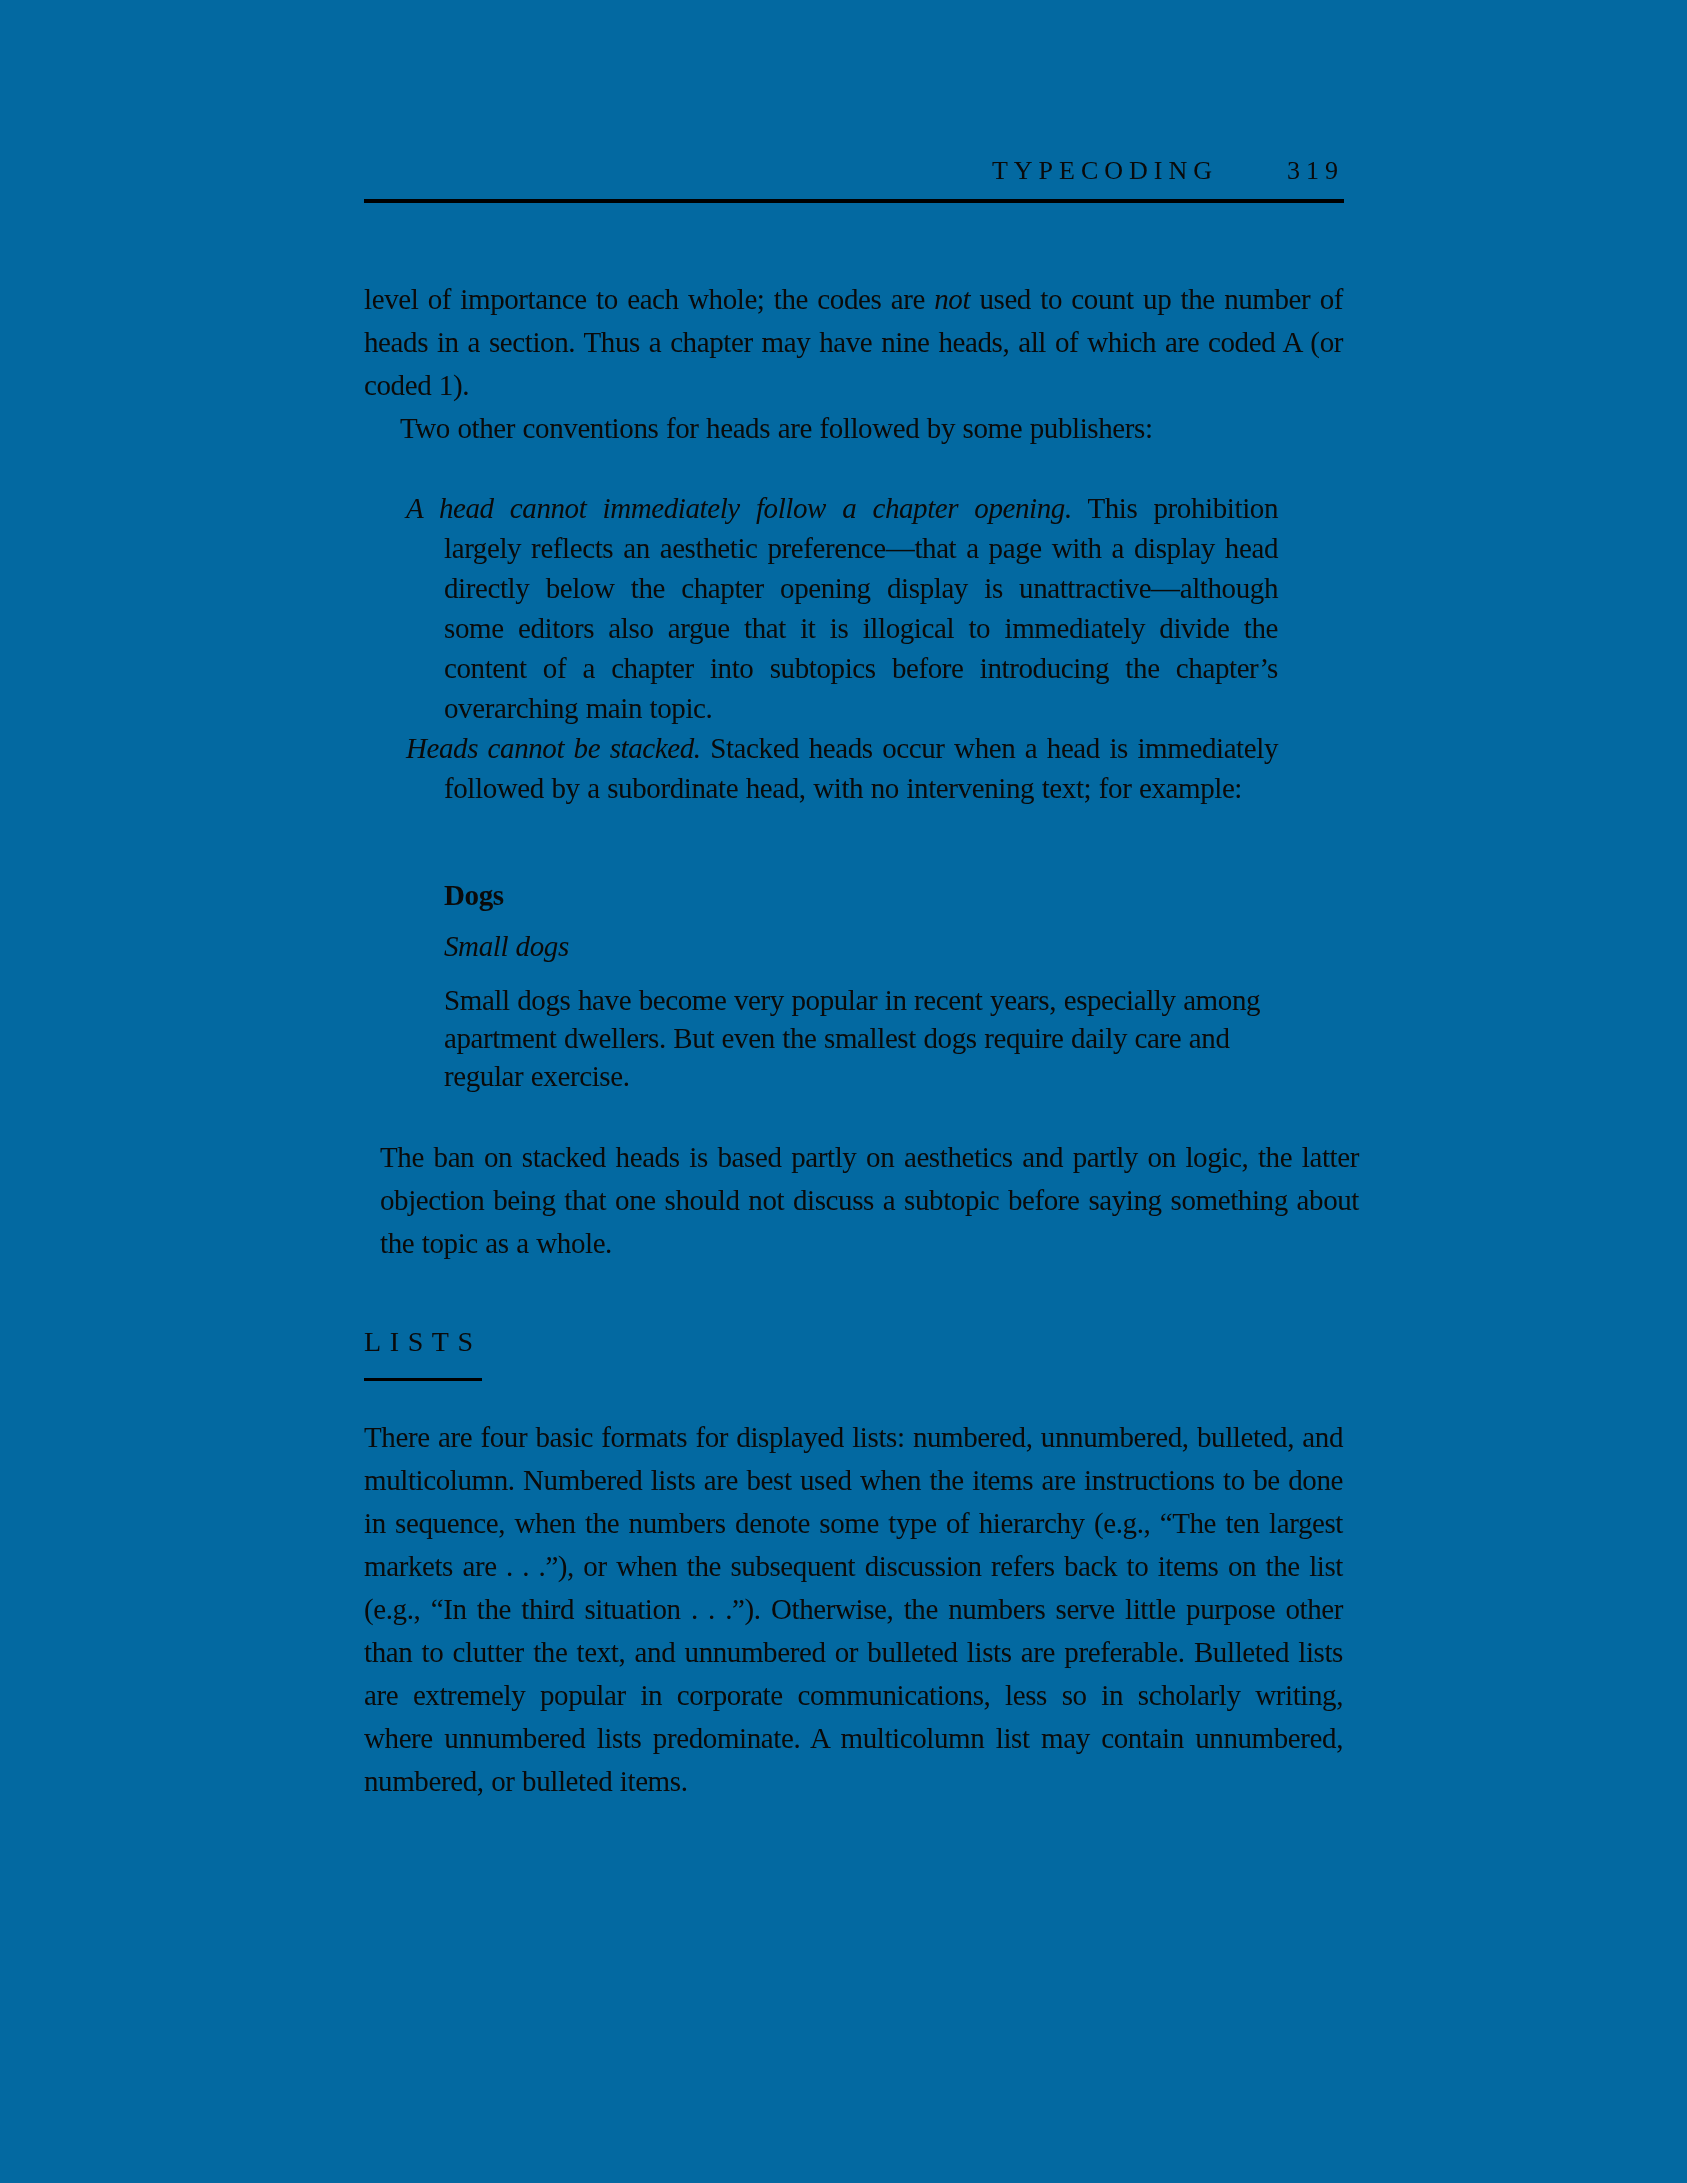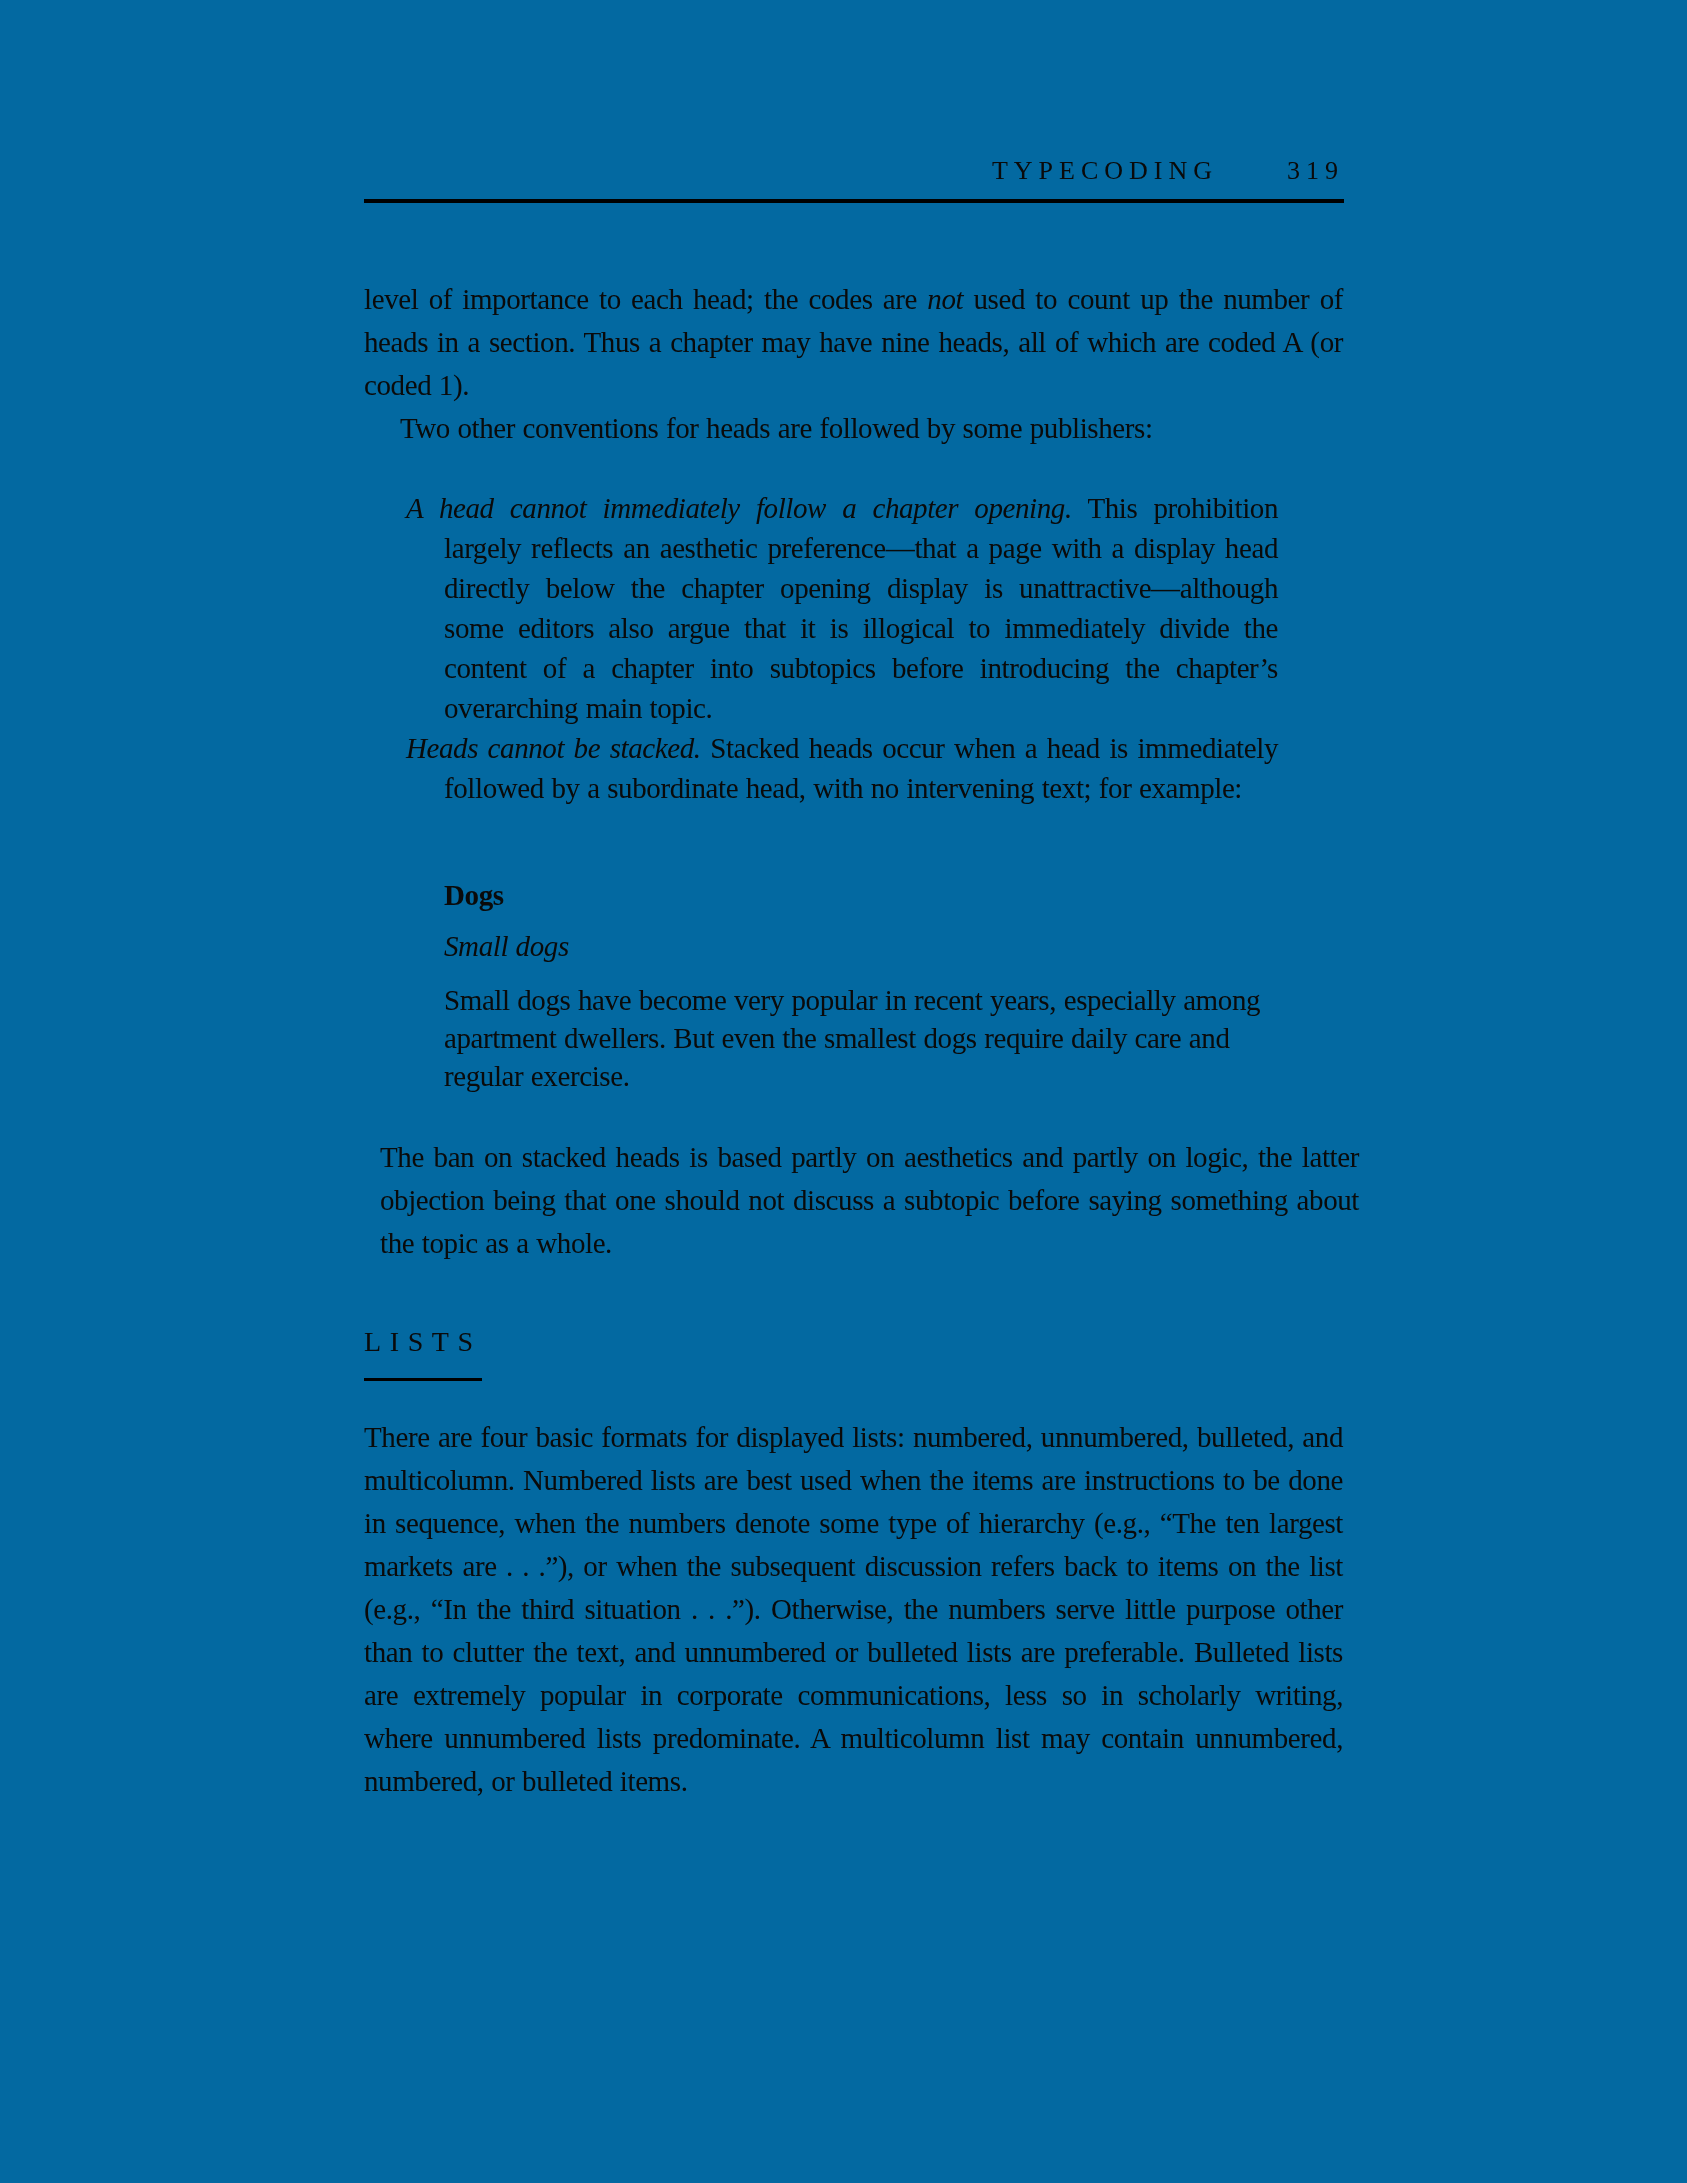--- a/index.html
+++ b/index.html
@@ -107,21 +107,21 @@
 <body>
 
 <div class="page">
 
   <div class="running-head">
     <span>TYPECODING</span><span class="page-number">319</span>
   </div>
   <div class="header-rule"></div>
 
   <div class="para-first body-text">
-    <p><span>level of importance to each head; the codes are </span><span class="it">not</span><span> used to count up the number of heads in a section. Thus a chapter may have nine heads, all of which are coded A (or coded 1).</span></p>
+    <p><span>level of importance to each whole; the codes are </span><span class="it">not</span><span> used to count up the number of heads in a section. Thus a chapter may have nine heads, all of which are coded A (or coded 1).</span></p>
     <p class="indented">Two other conventions for heads are followed by some publishers:</p>
   </div>
 
   <div class="conventions body-text">
     <p class="convention-item"><span class="it">A head cannot immediately follow a chapter opening.</span><span> This prohibition largely reflects an aesthetic preference—that a page with a display head directly below the chapter opening display is unattractive—although some editors also argue that it is illogical to immediately divide the content of a chapter into subtopics before introducing the chapter’s overarching main topic.</span></p>
     <p class="convention-item"><span class="it">Heads cannot be stacked.</span><span> Stacked heads occur when a head is immediately followed by a subordinate head, with no intervening text; for example:</span></p>
   </div>
 
   <div class="example-head-bold body-text">Dogs</div>
   <div class="example-head-italic body-text">Small dogs</div>

